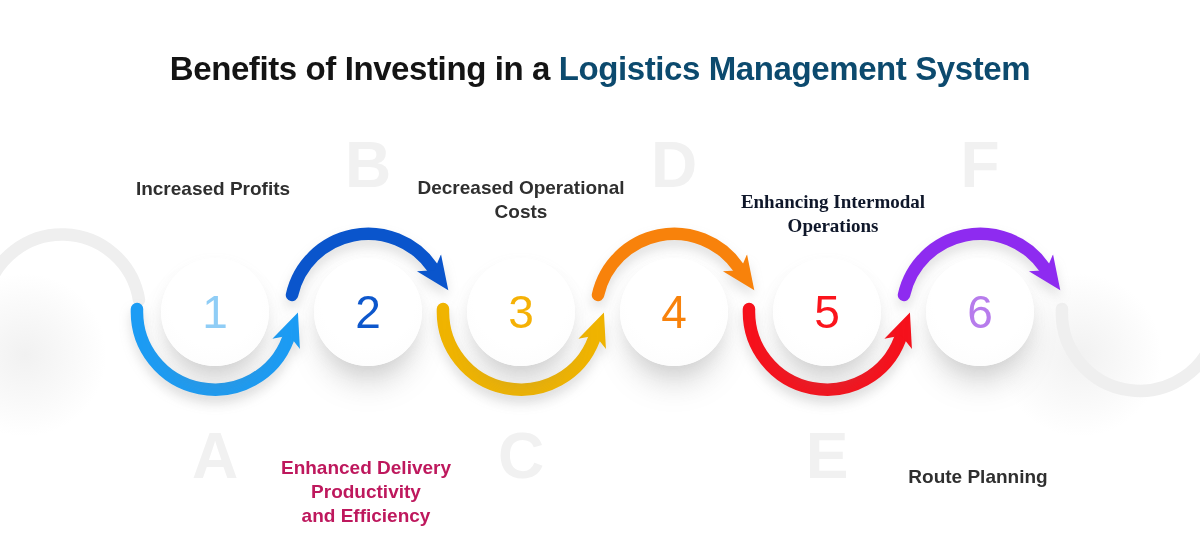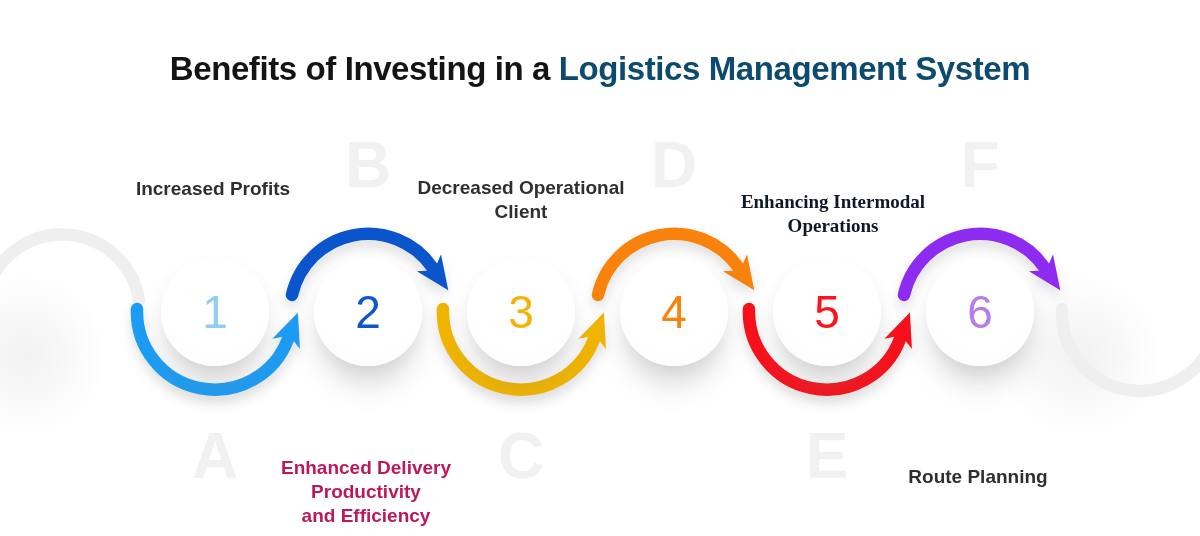--- a/index.html
+++ b/index.html
@@ -153,18 +153,18 @@
   </div>
   <div class="step-circle" style="left:926px;">
     <span class="step-number" style="color: rgb(183, 124, 236);">6</span>
   </div>
 
   <div class="step-label" style="left: 213px; top: 152px; color: rgb(47, 47, 47);">Increased Profits</div>
   <div class="step-label" style="left: 366px; top: 431px; color: #be185d;">Enhanced Delivery
 Productivity
 and Efficiency</div>
   <div class="step-label" style="left: 521px; top: 151px; color: rgb(47, 47, 47);">Decreased Operational
-Client</div>
+Costs</div>
   <div class="step-label" style="left: 833px; top: 165px; color: #0f172a; font-family: Liberation Serif, serif;">Enhancing Intermodal
 Operations</div>
   <div class="step-label" style="left: 978px; top: 440px; color: rgb(47, 47, 47);">Route Planning</div>
 
 </div>
 
 </body></html>

